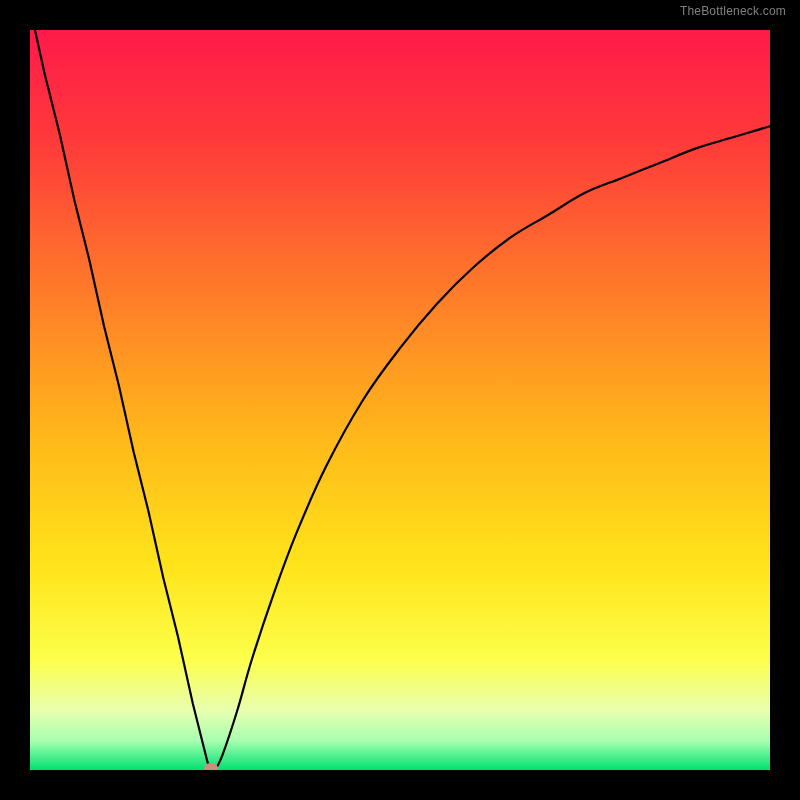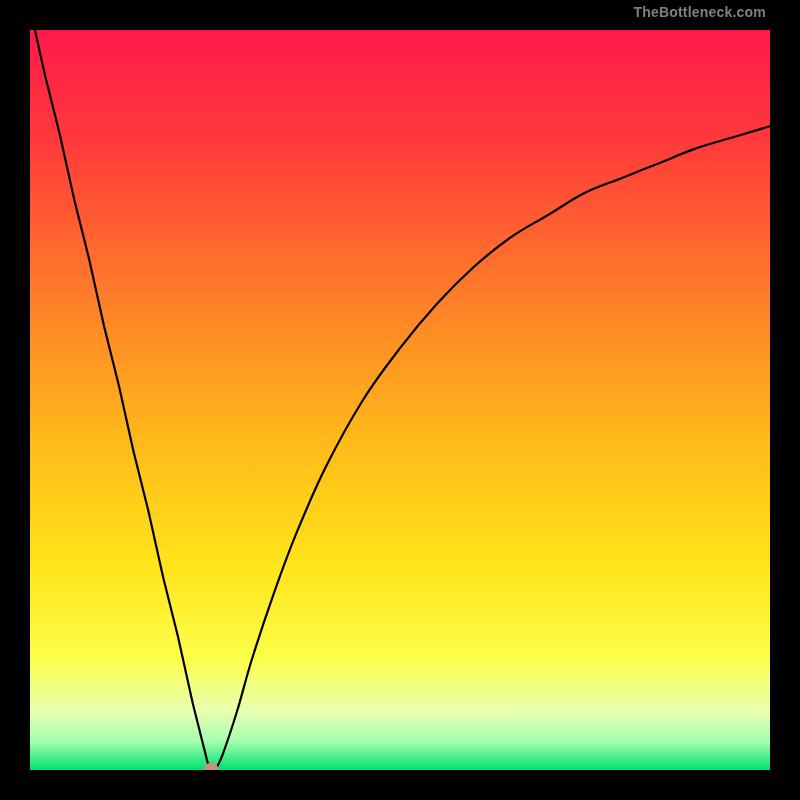--- a/index.html
+++ b/index.html
@@ -31,24 +31,24 @@
   }
   .curve-svg {
     position: absolute;
     left: 0; top: 0;
     width: 740px;
     height: 740px;
   }
   .watermark {
     position: absolute;
     top: 4px;
-    right: 34px;
+    right: 14px;
     color: #808080;
-    font-size: 14px;
-    font-weight: 700;
+    font-size: 12px;
+    font-weight: 400;
     letter-spacing: 0.2px;
   }
   .marker {
     position: absolute;
     width: 14px;
     height: 10px;
     border-radius: 50%;
     background: #cf8f80;
     transform: translate(-50%, -50%);
   }

